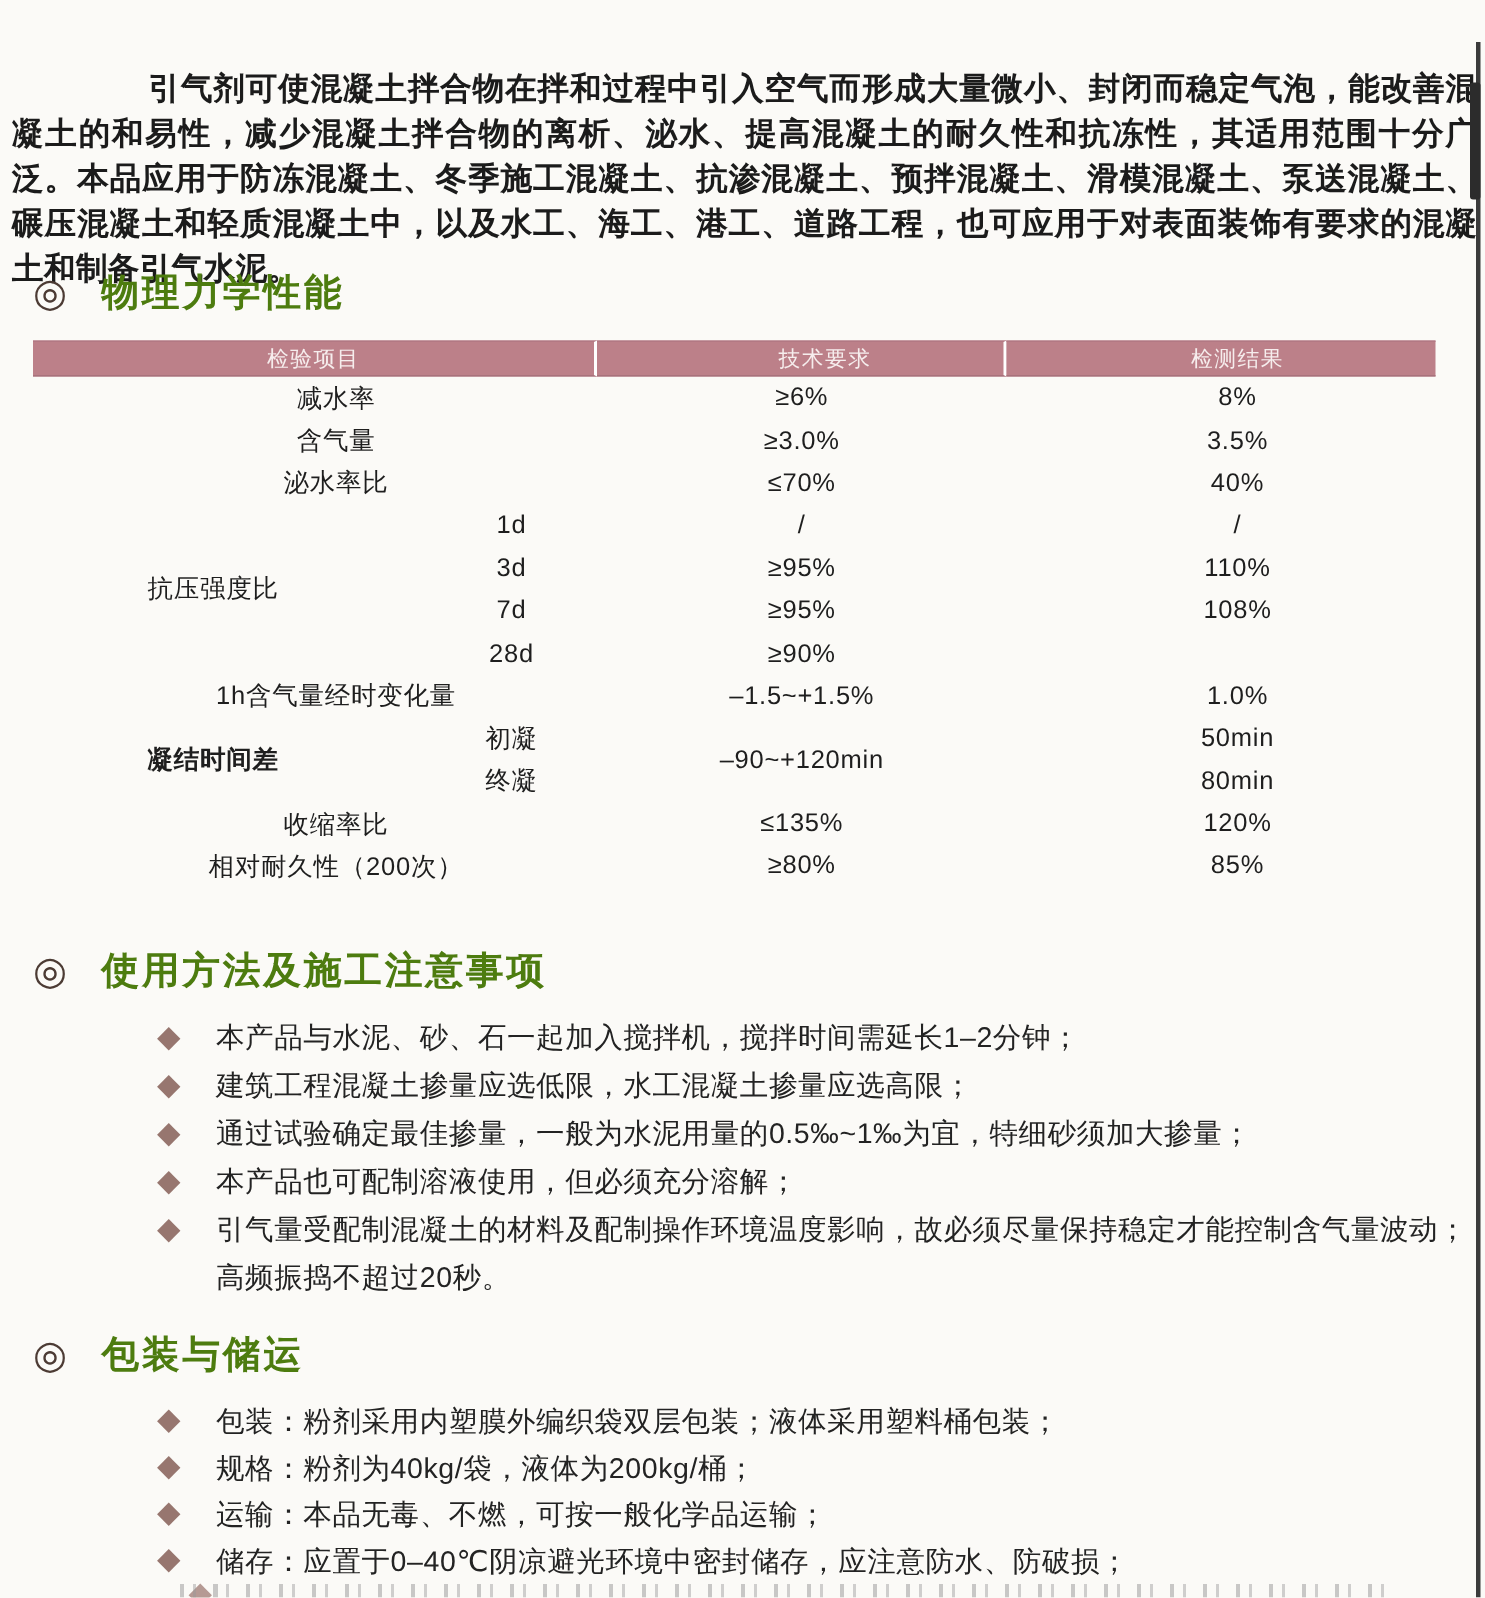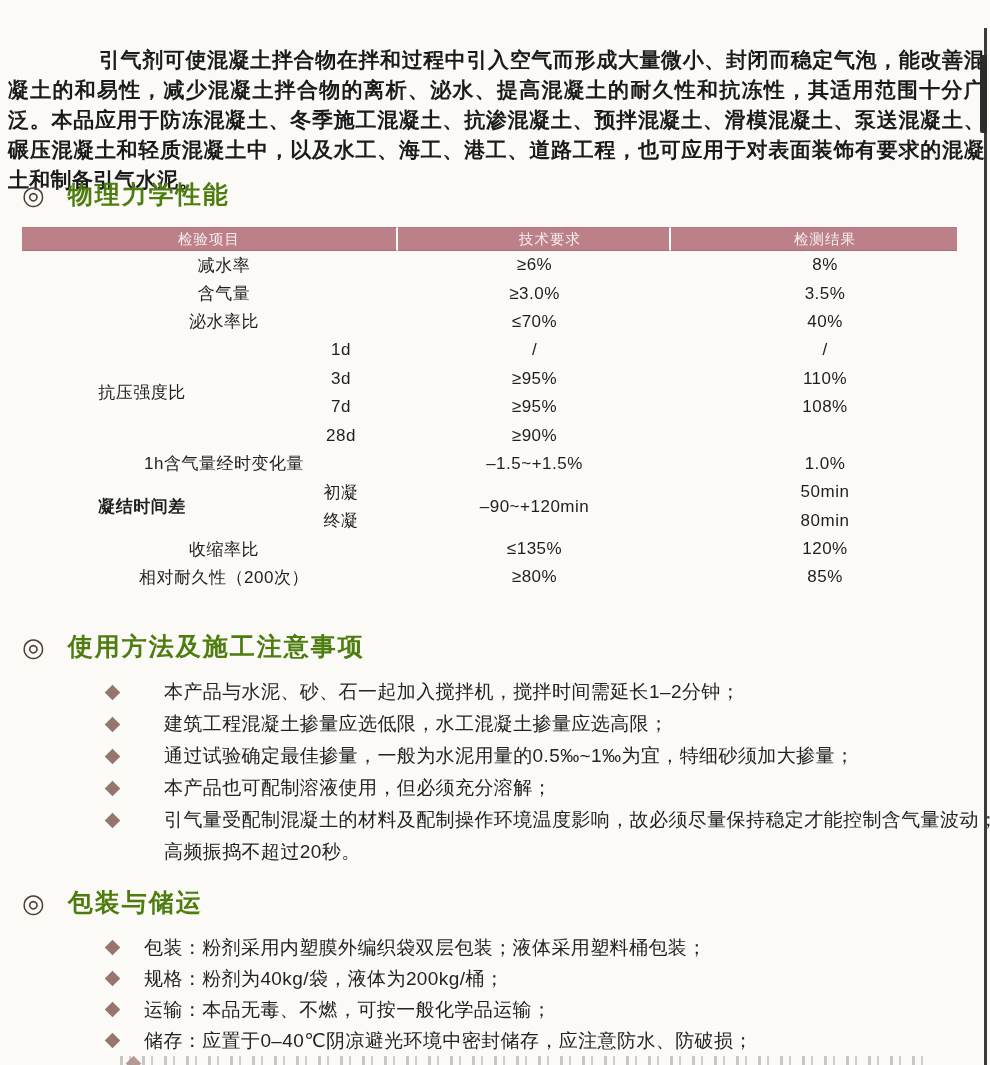--- a/index.html
+++ b/index.html
@@ -40,21 +40,21 @@
     font-size:17px;color:#1e1e1e;letter-spacing:0.5px;
   }
   .td.item{padding-left:28px;}
   .td.sub{padding-left:22px;}
   .td.res{padding-left:22px;}
   
   .bullet-list{position:absolute;left:0;width:990px;}
   #usage-list{top:676px;}
   #packaging-list{top:932px;}
   .bullet-row{display:flex;align-items:center;}
-  #usage-list .bullet-row{height:32px;gap:20px;}
+  #usage-list .bullet-row{height:32px;}
   #packaging-list .bullet-row{height:31px;}
   .diamond{
     width:11px;height:11px;background:#97766f;transform:rotate(45deg);
     margin-left:107px;margin-right:26px;flex:none;
   }
   .diamond.hidden-spacer{visibility:hidden;}
   .b-text{font-size:19px;color:#232323;font-weight:500;letter-spacing:0.4px;white-space:nowrap;}
   
   .edge-line{position:absolute;left:984px;top:28px;width:3px;height:1037px;background:#3b3b3b;}
   .edge-blob{position:absolute;left:980px;top:55px;width:7px;height:78px;background:#2c2c2c;border-radius:2px;}

